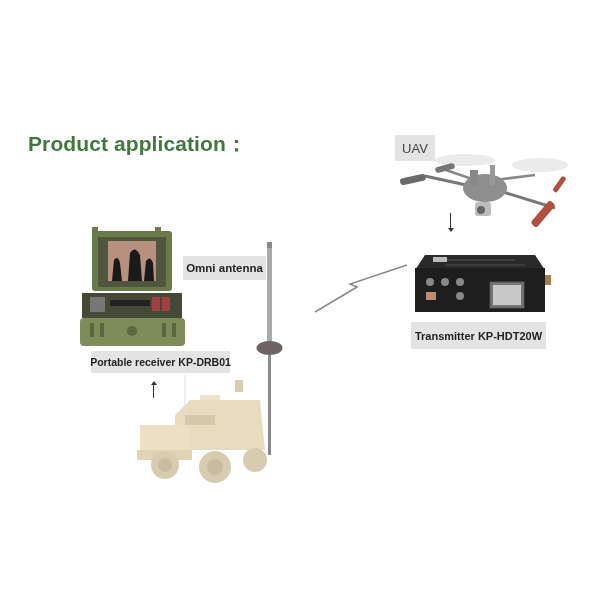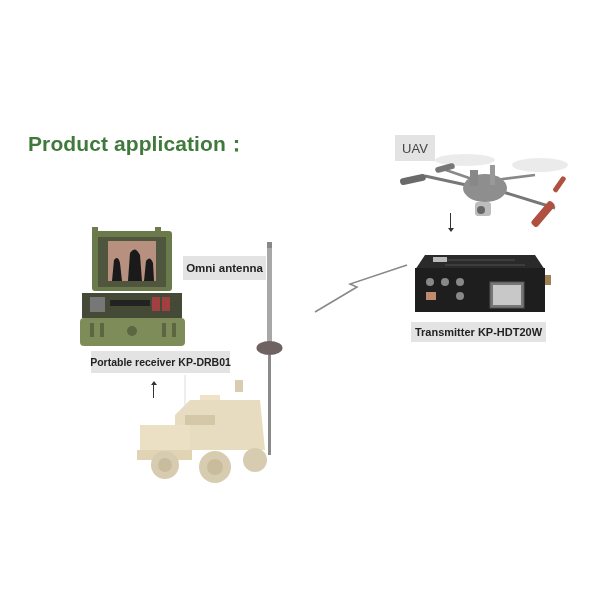--- a/index.html
+++ b/index.html
@@ -20,21 +20,21 @@
       display: flex; align-items: center; justify-content: center;
       white-space: nowrap;
       text-align: right;
     }
     .label-uav {
       left: 395px; top: 135px; width: 40px; height: 26px;
       font-weight: normal; font-size: 13px; color: #444;
     }
     .label-omni { left: 183px; top: 256px; width: 83px; height: 24px; font-size: 11.5px; }
     .label-rx { left: 59px; top: 351px; width: 139px; height: 22px; font-size: 10.5px; margin-left: 32px; }
-    .label-tx { left: 411px; top: 322px; width: 135px; height: 20px; font-size: 11px; }
+    .label-tx { left: 411px; top: 322px; width: 135px; height: 27px; font-size: 11px; }
 
     .arrow { position: absolute; width: 1.2px; background: #333; }
     .arrow-down { left: 450px; top: 213px; height: 16px; }
     .arrow-down::after {
       content: ""; position: absolute; left: -2.5px; bottom: -3px;
       border-left: 3px solid transparent; border-right: 3px solid transparent;
       border-top: 4px solid #333;
     }
     .arrow-up { left: 153px; top: 384px; height: 14px; }
     .arrow-up::before {

